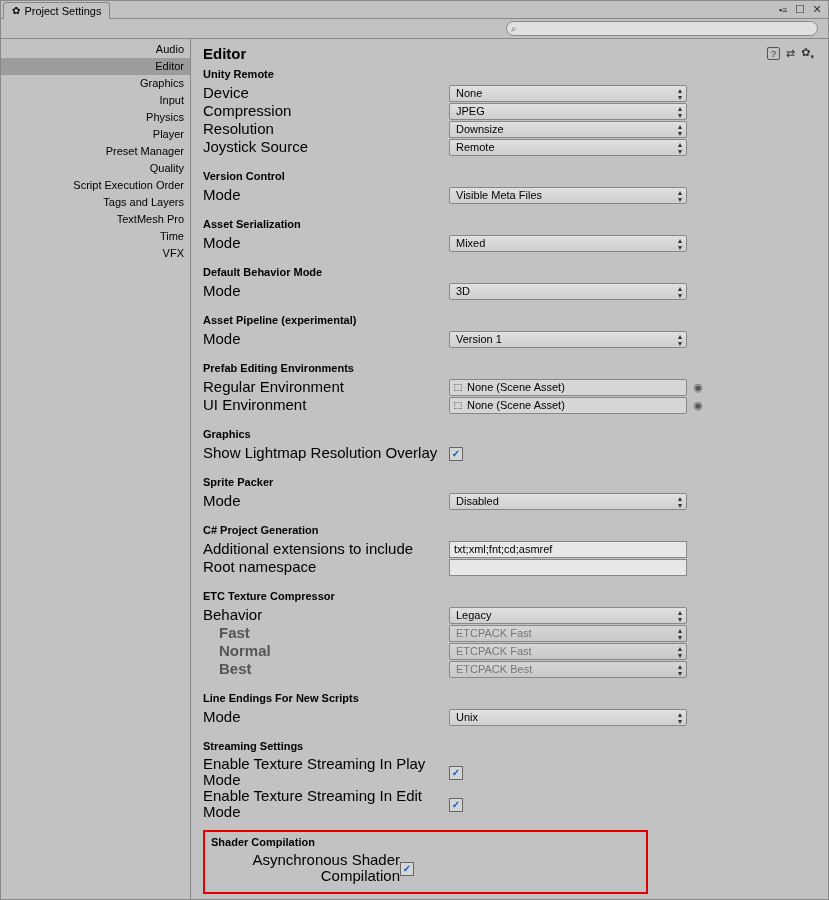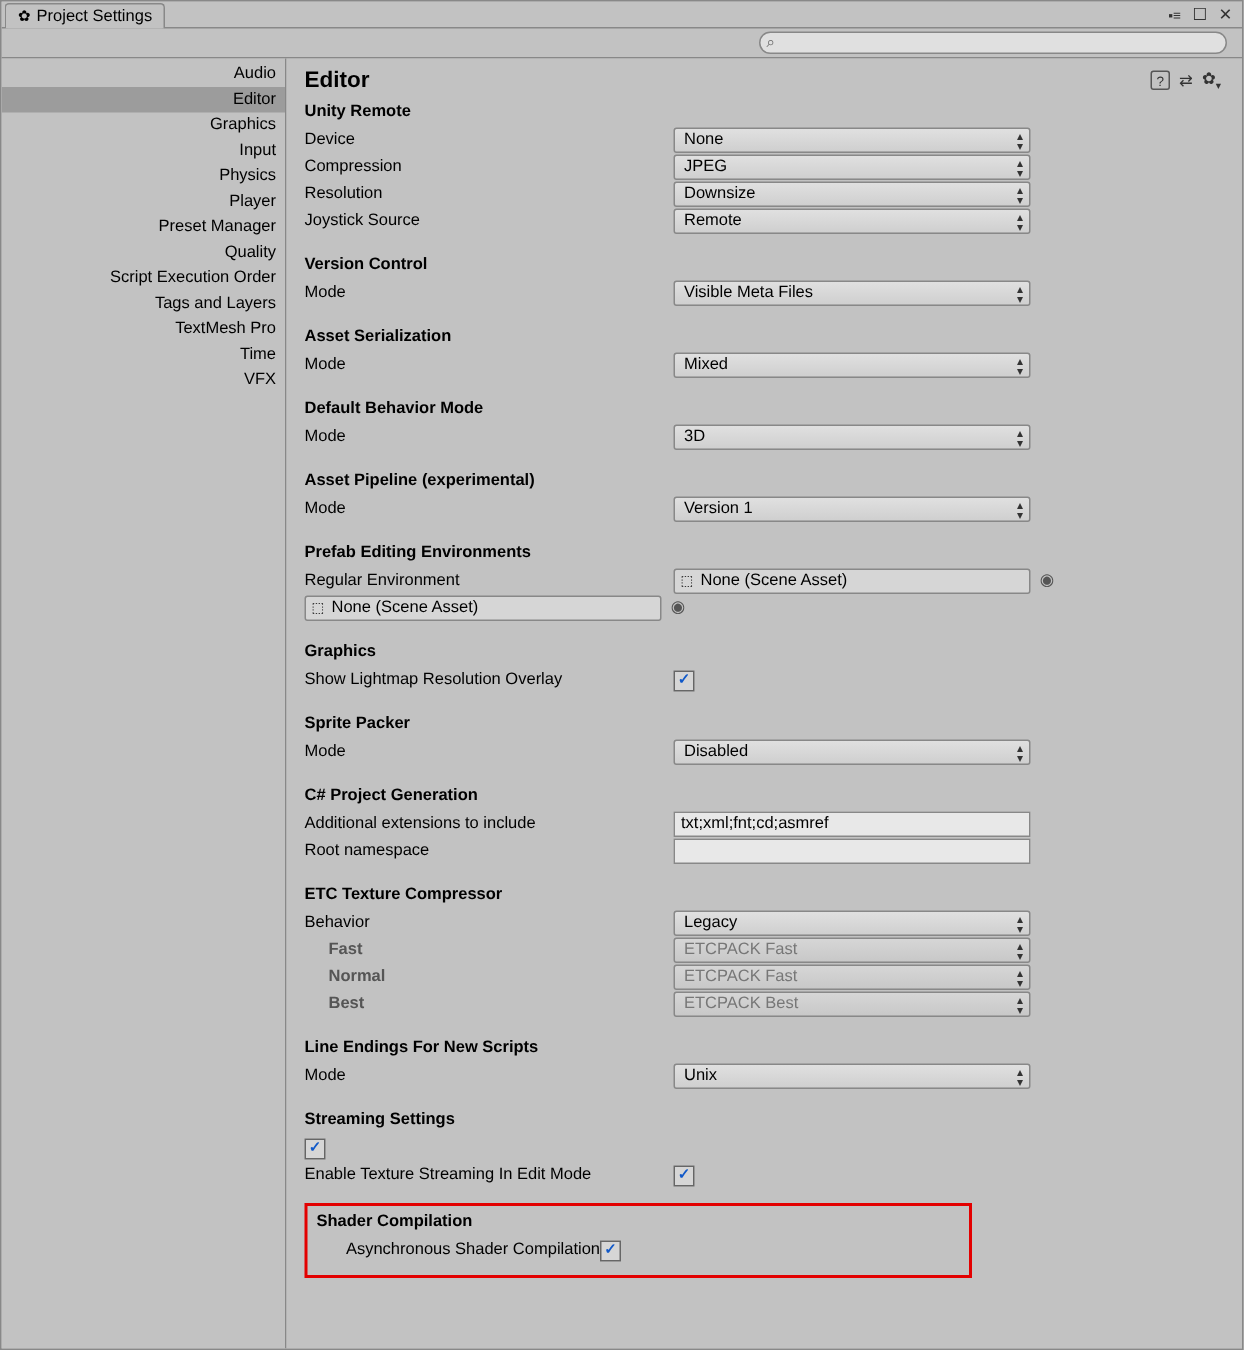--- a/index.html
+++ b/index.html
@@ -123,21 +123,21 @@
   .section-head.first { margin-top: 6px; }
   .row {
     display: flex;
     align-items: center;
     min-height: 18px;
     line-height: 16px;
   }
   .row-label {
     width: 246px;
     padding-left: 0px;
-    font-size: 11px;
+    font-size: 15px;
   }
   .row-label.indent1 { padding-left: 16px; color:#555;font-weight:bold;}
   .row-control {
     flex: 0 0 240px;
   }
   .row-after { width: 18px; text-align:center; }
   .dropdown {
     width: 238px;
     height: 17px;
     background: linear-gradient(#e0e0e0,#cfcfcf);
@@ -350,20 +350,21 @@
       <div class="row-label">Regular Environment</div>
       <div class="row-control">
           <div class="objfield">
             <span class="cube">⬚</span>
             <span>None (Scene Asset)</span>
           </div>
         </div>
       <div class="row-after"><span class="target-icon">◉</span></div>
     </div>
     <div class="row">
+      <div class="row-label">UI Environment</div>
       <div class="row-control">
           <div class="objfield">
             <span class="cube">⬚</span>
             <span>None (Scene Asset)</span>
           </div>
         </div>
       <div class="row-after"><span class="target-icon">◉</span></div>
     </div>
 
     <div class="section-head">Graphics</div>
@@ -445,20 +446,21 @@
         <div class="row-control">
           <div class="dropdown">
             <span>Unix</span>
             <span class="updown">▴<br>▾</span>
           </div>
         </div>
       </div>
 
     <div class="section-head">Streaming Settings</div>
     <div class="row">
+        <div class="row-label">Enable Texture Streaming In Play Mode</div>
         <div class="row-control"><span class="checkbox checked"></span></div>
       </div>
     <div class="row">
         <div class="row-label">Enable Texture Streaming In Edit Mode</div>
         <div class="row-control"><span class="checkbox checked"></span></div>
       </div>
 
     <div class="redbox">
       <div class="section-head">Shader Compilation</div>
       <div class="row">

